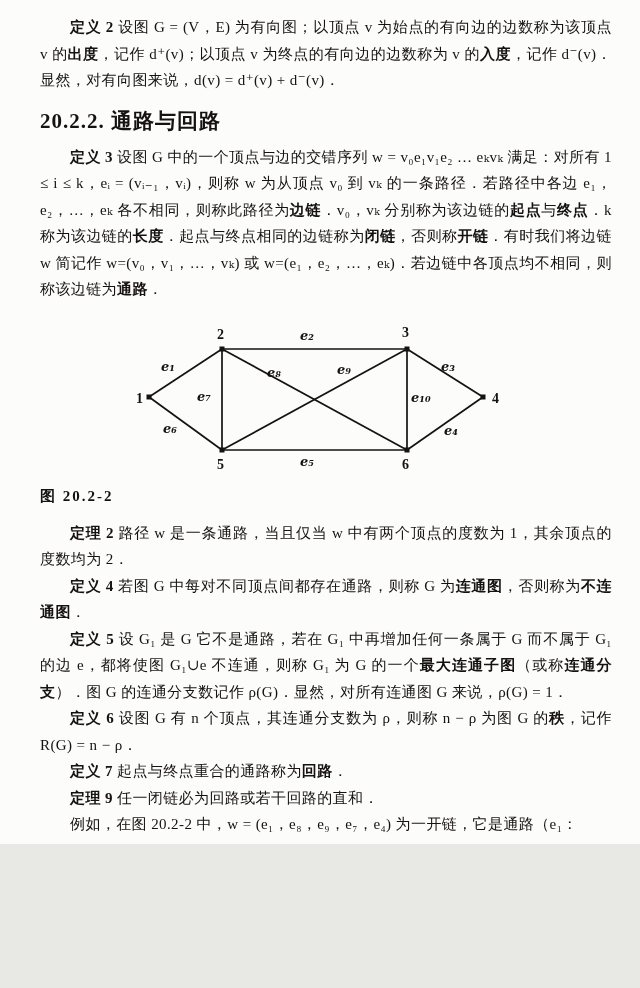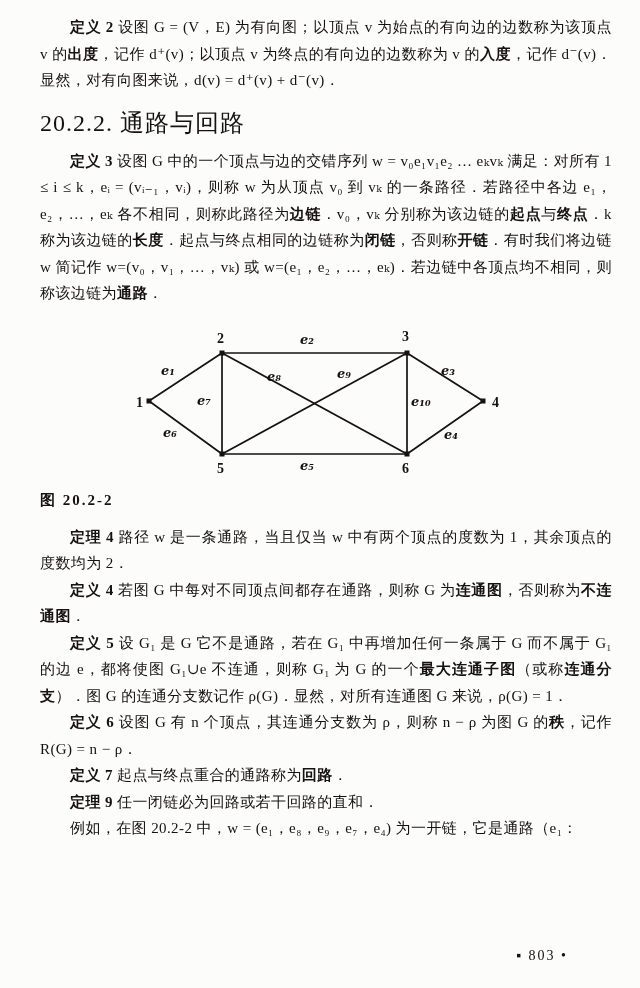--- a/index.html
+++ b/index.html
@@ -1,40 +1,40 @@
 <!DOCTYPE html>
 <html><head>
 <meta charset="utf-8">
 <style>
   html,body{margin:0;padding:0;background:#e8e8e4;}
   .page{
     position:relative;
-    width:640px;height:988px;
+    width:640px;height:844px;
     margin:0 auto;
     background:#fcfcfa;
     color:#151210;
     font-family:"Liberation Serif","DejaVu Serif",serif;
     overflow:hidden;
   }
   .content{
     padding:14px 28px 0 40px;
   }
   .para{
     margin:0;
     font-size:15px;
     line-height:26.5px;
     text-align:justify;
     text-indent:2em;
     letter-spacing:0.4px;
   }
   .para .b{font-weight:bold;}
   .section-heading{
     margin:13px 0 9px 0;
-    font-size:24px;
-    font-weight:normal;
+    font-size:21px;
+    font-weight:bold;
     letter-spacing:1px;
     text-indent:0;
   }
   .figure-block{
     margin:16px -28px 6px -40px; 
     position:relative;
   }
   .figure-block svg{display:block;}
   .edge{stroke:#151210;stroke-width:1.7;}
   .vertex-dot{fill:#151210;}
@@ -111,21 +111,21 @@
           <text x="197" y="82" class="elabel">e₇</text>
           <text x="267" y="58" class="elabel">e₈</text>
           <text x="337" y="55" class="elabel">e₉</text>
           <text x="411" y="83" class="elabel">e₁₀</text>
         </svg>
     </div>
 
     <div class="figure-caption">图  20.2-2</div>
 
     <div>
-        <p class="para"><span class="b">定理 4</span><span>  路径 w 是一条通路，当且仅当 w 中有两个顶点的度数为 1，其余顶点的度数均为 2．</span></p>
+        <p class="para"><span class="b">定理 2</span><span>  路径 w 是一条通路，当且仅当 w 中有两个顶点的度数为 1，其余顶点的度数均为 2．</span></p>
         <p class="para"><span class="b">定义 4</span><span>  若图 G 中每对不同顶点间都存在通路，则称 G 为</span><span class="b">连通图</span><span>，否则称为</span><span class="b">不连通图</span><span>．</span></p>
         <p class="para"><span class="b">定义 5</span><span>  设 G₁ 是 G 它不是通路，若在 G₁ 中再增加任何一条属于 G 而不属于 G₁ 的边 e，都将使图 G₁∪e 不连通，则称 G₁ 为 G 的一个</span><span class="b">最大连通子图</span><span>（或称</span><span class="b">连通分支</span><span>）．图 G 的连通分支数记作 ρ(G)．显然，对所有连通图 G 来说，ρ(G) = 1．</span></p>
         <p class="para"><span class="b">定义 6</span><span>  设图 G 有 n 个顶点，其连通分支数为 ρ，则称 n − ρ 为图 G 的</span><span class="b">秩</span><span>，记作 R(G) = n − ρ．</span></p>
         <p class="para"><span class="b">定义 7</span><span>  起点与终点重合的通路称为</span><span class="b">回路</span><span>．</span></p>
         <p class="para"><span class="b">定理 9</span><span>  任一闭链必为回路或若干回路的直和．</span></p>
         <p class="para"><span>例如，在图 20.2-2 中，w = (e₁，e₈，e₉，e₇，e₄) 为一开链，它是通路（e₁：</span></p>
       </div>
 
   </div>
 

